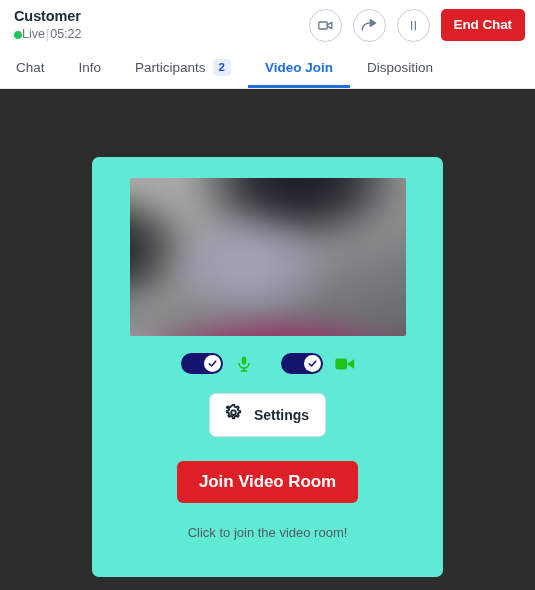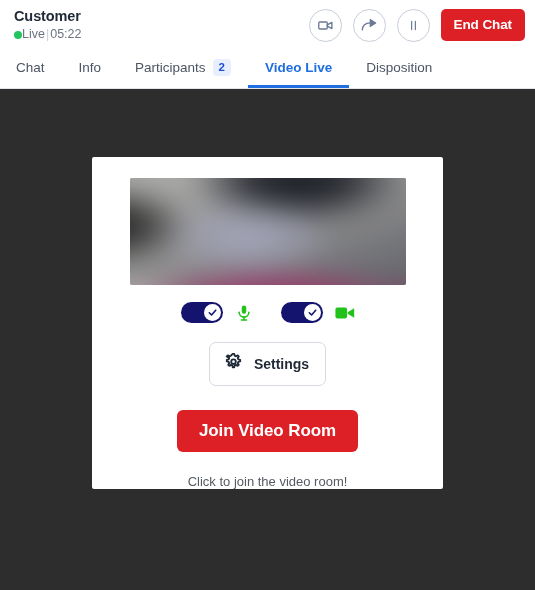--- a/index.html
+++ b/index.html
@@ -106,23 +106,23 @@
 
   
   .stage {
     flex: 1 1 auto;
     background: #2d2d2d;
     position: relative;
   }
   .card {
     position: absolute;
     left: 92px; top: 68px;
-    width: 351px; height: 332px;
-    background: #ffffff;
-    border-radius: 2px;
+    width: 351px; height: 420px;
+    background: #5eead4;
+    border-radius: 7px;
     display: flex; flex-direction: column;
     align-items: center;
     padding-top: 21px;
   }
   .preview {
     width: 276px; height: 158px;
     border-radius: 2px;
     position: relative;
     overflow: hidden;
     background: #9a9a9a;
@@ -242,21 +242,21 @@
       <span>Chat</span>
     </div>
     <div class="tab">
       <span>Info</span>
     </div>
     <div class="tab">
       <span>Participants</span>
       <span class="tab-badge">2</span>
     </div>
     <div class="tab active">
-      <span>Video Live</span>
+      <span>Video Join</span>
     </div>
     <div class="tab">
       <span>Disposition</span>
     </div>
   </div>
 
   <div class="stage">
     <div class="card">
 
       <div class="preview">

